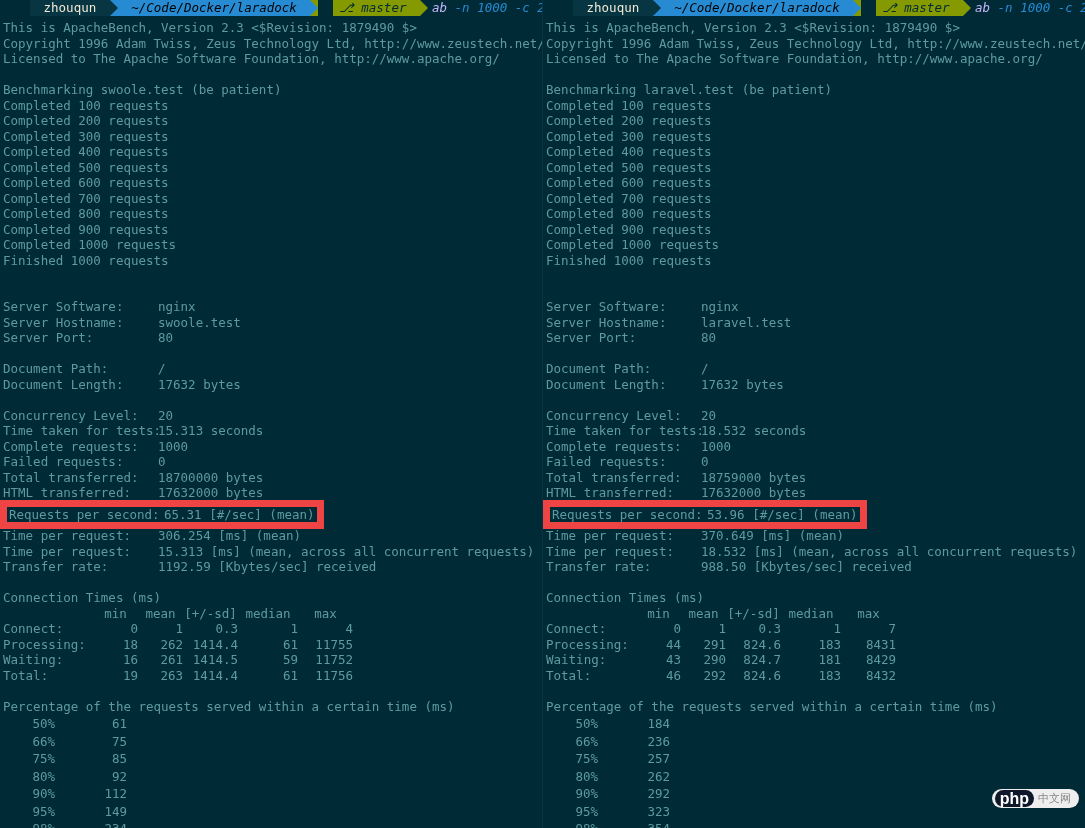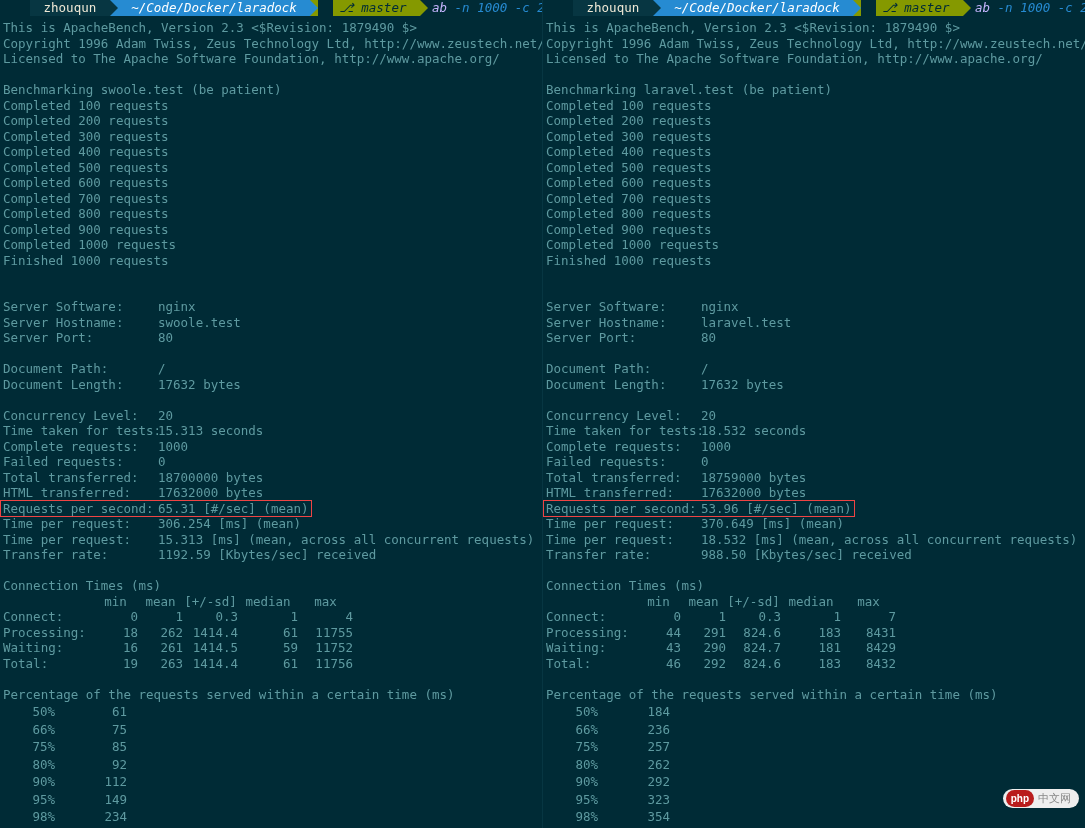--- a/index.html
+++ b/index.html
@@ -37,21 +37,21 @@
   }
   .seg {
     display: inline-block;
     vertical-align: top;
     height: 16px;
     line-height: 16px;
     padding: 0 6px;
     font-style: italic;
   }
   .seg-black { background: #073642; color: #eee8d5; font-style: normal; margin-left: 30px; }
-  .seg-blue  { background: #268bd2; color: #ffffff; }
+  .seg-blue  { background: #268bd2; color: #000000; }
   .seg-green { background: #859900; color: #002b36; margin-left: 15px; }
   .arrow {
     display: inline-block;
     width: 0; height: 0;
     border-top: 8px solid transparent;
     border-bottom: 8px solid transparent;
     vertical-align: top;
   }
   .arrow-black-on-blue  { border-left: 8px solid #073642; background: #268bd2; }
   .arrow-blue-on-green  { border-left: 8px solid #268bd2; background: #859900; }
@@ -64,21 +64,21 @@
   .cmd-cmd { color: #c4b5fd; }
   .branch-icon { color: #002b36; }
   .body {
     padding: 4px 3px 0 3px;
     white-space: pre;
     color: #5e9aa0;
   }
   .row { display: block; }
   .kv .k { display: inline-block; width: 155px; }
   .hl {
-    border: 1px solid #ef4444;
+    border: 7px solid #ef4444;
     margin: -1px -3px;
     padding: 0 2px;
     display: inline-block;
   }
   table.ct {
     border-collapse: collapse;
     font-family: inherit;
     font-size: inherit;
     color: inherit;
   }
@@ -102,27 +102,27 @@
     border-radius: 10px;
     padding: 1px 8px 1px 3px;
     font-family: sans-serif;
     font-style: normal;
     color: #888;
     font-size: 11px;
     display: flex;
     align-items: center;
   }
   .watermark .php {
-    background: #b91c1c;
+    background: #0f172a;
     color: #fff;
     border-radius: 9px;
     padding: 1px 5px;
     margin-right: 4px;
     font-weight: bold;
-    font-size: 10px;
+    font-size: 16px;
   }
 </style>
 </head>
 <body>
 
 <div class="split">
   <div class="pane">
       <div class="prompt-bar"><span class="seg seg-black"> zhouqun </span><span class="arrow arrow-black-on-blue"></span><span class="seg seg-blue"> ~/Code/Docker/laradock </span><span class="arrow arrow-blue-on-green"></span><span class="seg seg-green"><span class="branch-icon">⎇</span> master </span><span class="arrow arrow-green-on-bg"></span><span class="cmd-text"><span class="cmd-cmd">ab</span> -n 1000 -c 20 http://swoole.test/</span></div>
       <div class="body"><span class="row">This is ApacheBench, Version 2.3 &lt;$Revision: 1879490 $&gt;</span><span class="row">Copyright 1996 Adam Twiss, Zeus Technology Ltd, http://www.zeustech.net/</span><span class="row">Licensed to The Apache Software Foundation, http://www.apache.org/</span><span class="row"> </span><span class="row">Benchmarking swoole.test (be patient)</span><span class="row">Completed 100 requests</span><span class="row">Completed 200 requests</span><span class="row">Completed 300 requests</span><span class="row">Completed 400 requests</span><span class="row">Completed 500 requests</span><span class="row">Completed 600 requests</span><span class="row">Completed 700 requests</span><span class="row">Completed 800 requests</span><span class="row">Completed 900 requests</span><span class="row">Completed 1000 requests</span><span class="row">Finished 1000 requests</span><span class="row"> </span><span class="row"> </span><span class="row kv"><span class="k">Server Software:</span><span>nginx</span></span><span class="row kv"><span class="k">Server Hostname:</span><span>swoole.test</span></span><span class="row kv"><span class="k">Server Port:</span><span>80</span></span><span class="row"> </span><span class="row kv"><span class="k">Document Path:</span><span>/</span></span><span class="row kv"><span class="k">Document Length:</span><span>17632 bytes</span></span><span class="row"> </span><span class="row kv"><span class="k">Concurrency Level:</span><span>20</span></span><span class="row kv"><span class="k">Time taken for tests:</span><span>15.313 seconds</span></span><span class="row kv"><span class="k">Complete requests:</span><span>1000</span></span><span class="row kv"><span class="k">Failed requests:</span><span>0</span></span><span class="row kv"><span class="k">Total transferred:</span><span>18700000 bytes</span></span><span class="row kv"><span class="k">HTML transferred:</span><span>17632000 bytes</span></span><span class="row kv"><span class="hl"><span class="k">Requests per second:</span><span>65.31 [#/sec] (mean)</span></span></span><span class="row kv"><span class="k">Time per request:</span><span>306.254 [ms] (mean)</span></span><span class="row kv"><span class="k">Time per request:</span><span>15.313 [ms] (mean, across all concurrent requests)</span></span><span class="row kv"><span class="k">Transfer rate:</span><span>1192.59 [Kbytes/sec] received</span></span><span class="row"> </span><span class="row">Connection Times (ms)</span><table class="ct"><tbody><tr class="hdr"><td class="lbl"></td><td class="c1">min</td><td class="c2">mean</td><td class="c3">[+/-sd]</td><td class="c4">median</td><td class="c5">max</td></tr><tr><td class="lbl">Connect:</td><td class="c1">0</td><td class="c2">1</td><td class="c3">0.3</td><td class="c4">1</td><td class="c5">4</td></tr><tr><td class="lbl">Processing:</td><td class="c1">18</td><td class="c2">262</td><td class="c3">1414.4</td><td class="c4">61</td><td class="c5">11755</td></tr><tr><td class="lbl">Waiting:</td><td class="c1">16</td><td class="c2">261</td><td class="c3">1414.5</td><td class="c4">59</td><td class="c5">11752</td></tr><tr><td class="lbl">Total:</td><td class="c1">19</td><td class="c2">263</td><td class="c3">1414.4</td><td class="c4">61</td><td class="c5">11756</td></tr></tbody></table><span class="row"> </span><span class="row">Percentage of the requests served within a certain time (ms)</span><table class="pc"><tbody><tr><td class="p">50%</td><td class="v">61</td></tr><tr><td class="p">66%</td><td class="v">75</td></tr><tr><td class="p">75%</td><td class="v">85</td></tr><tr><td class="p">80%</td><td class="v">92</td></tr><tr><td class="p">90%</td><td class="v">112</td></tr><tr><td class="p">95%</td><td class="v">149</td></tr><tr><td class="p">98%</td><td class="v">234</td></tr><tr><td class="p">99%</td><td class="v">10595</td></tr></tbody></table></div>
     </div>

